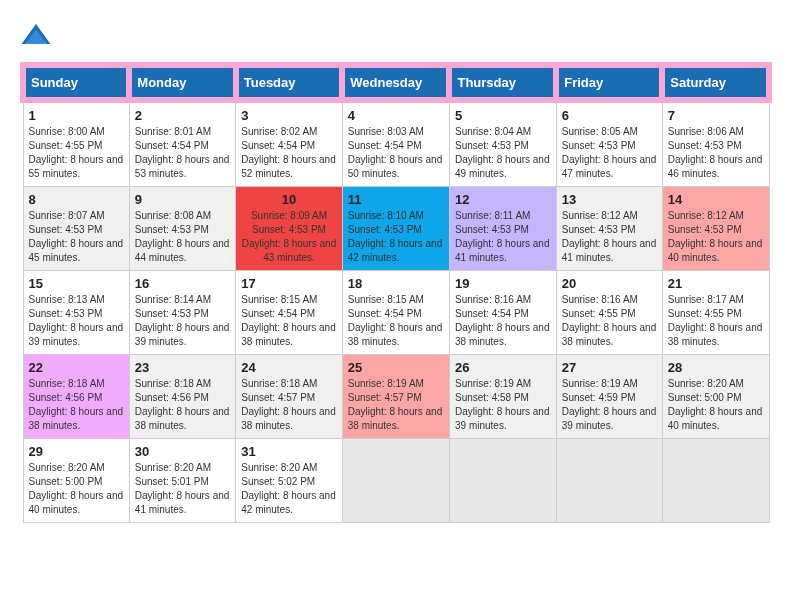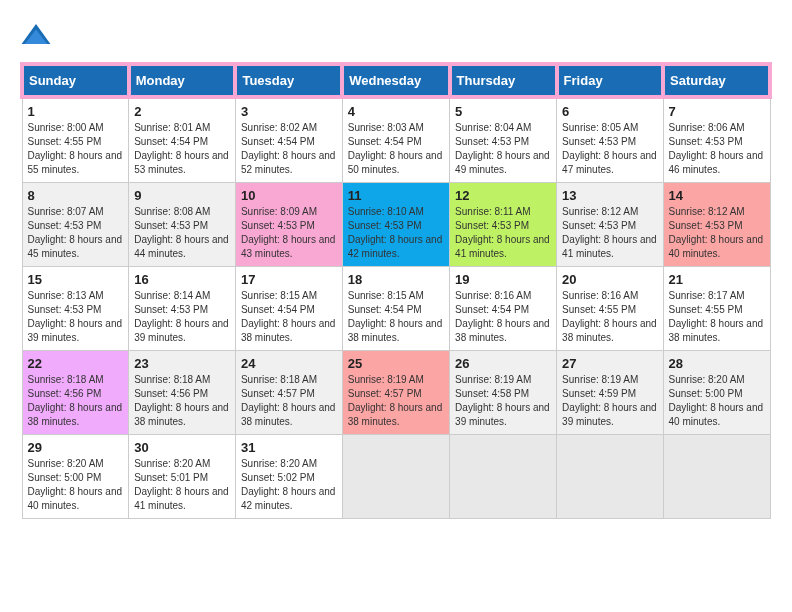--- a/index.html
+++ b/index.html
@@ -49,21 +49,21 @@
       border-collapse: collapse;
       font-size: 11px;
     }
     .calendar th {
       background: #1a6cb5;
       color: #fff;
       padding: 7px 5px;
       text-align: left;
       font-size: 13px;
       font-weight: bold;
-      border: 4px solid #f9a8d4;
+      border: 6px solid #f9a8d4;
     }
     .calendar td {
       border: 1px solid #ccc;
       vertical-align: top;
       padding: 5px 5px 5px 5px;
       width: 108px;
       min-height: 80px;
       background: #fff;
     }
     .calendar tr:nth-child(even) td {
@@ -123,23 +123,23 @@
         <td><span class="day-num">2</span><span class="day-info">Sunrise: 8:01 AM<br>Sunset: 4:54 PM<br>Daylight: 8 hours and 53 minutes.</span></td>
         <td><span class="day-num">3</span><span class="day-info">Sunrise: 8:02 AM<br>Sunset: 4:54 PM<br>Daylight: 8 hours and 52 minutes.</span></td>
         <td><span class="day-num">4</span><span class="day-info">Sunrise: 8:03 AM<br>Sunset: 4:54 PM<br>Daylight: 8 hours and 50 minutes.</span></td>
         <td><span class="day-num">5</span><span class="day-info">Sunrise: 8:04 AM<br>Sunset: 4:53 PM<br>Daylight: 8 hours and 49 minutes.</span></td>
         <td><span class="day-num">6</span><span class="day-info">Sunrise: 8:05 AM<br>Sunset: 4:53 PM<br>Daylight: 8 hours and 47 minutes.</span></td>
         <td><span class="day-num">7</span><span class="day-info">Sunrise: 8:06 AM<br>Sunset: 4:53 PM<br>Daylight: 8 hours and 46 minutes.</span></td>
       </tr>
       <tr>
         <td style="background: rgb(240, 240, 240);"><span class="day-num">8</span><span class="day-info">Sunrise: 8:07 AM<br>Sunset: 4:53 PM<br>Daylight: 8 hours and 45 minutes.</span></td>
         <td style="background: rgb(240, 240, 240);"><span class="day-num">9</span><span class="day-info">Sunrise: 8:08 AM<br>Sunset: 4:53 PM<br>Daylight: 8 hours and 44 minutes.</span></td>
-        <td style="background: #f9a8d4;"><span class="day-num">10</span><span class="day-info">Sunrise: 8:09 AM<br>Sunset: 4:53 PM<br>Daylight: 8 hours and 43 minutes.</span></td>
+        <td style="background: #ef4444; text-align: center;"><span class="day-num">10</span><span class="day-info">Sunrise: 8:09 AM<br>Sunset: 4:53 PM<br>Daylight: 8 hours and 43 minutes.</span></td>
         <td style="background: #0ea5e9;"><span class="day-num">11</span><span class="day-info">Sunrise: 8:10 AM<br>Sunset: 4:53 PM<br>Daylight: 8 hours and 42 minutes.</span></td>
-        <td style="background: #bef264;"><span class="day-num">12</span><span class="day-info">Sunrise: 8:11 AM<br>Sunset: 4:53 PM<br>Daylight: 8 hours and 41 minutes.</span></td>
+        <td style="background: #c4b5fd;"><span class="day-num">12</span><span class="day-info">Sunrise: 8:11 AM<br>Sunset: 4:53 PM<br>Daylight: 8 hours and 41 minutes.</span></td>
         <td style="background: rgb(240, 240, 240);"><span class="day-num">13</span><span class="day-info">Sunrise: 8:12 AM<br>Sunset: 4:53 PM<br>Daylight: 8 hours and 41 minutes.</span></td>
         <td style="background: #fca5a5;"><span class="day-num">14</span><span class="day-info">Sunrise: 8:12 AM<br>Sunset: 4:53 PM<br>Daylight: 8 hours and 40 minutes.</span></td>
       </tr>
       <tr>
         <td><span class="day-num">15</span><span class="day-info">Sunrise: 8:13 AM<br>Sunset: 4:53 PM<br>Daylight: 8 hours and 39 minutes.</span></td>
         <td><span class="day-num">16</span><span class="day-info">Sunrise: 8:14 AM<br>Sunset: 4:53 PM<br>Daylight: 8 hours and 39 minutes.</span></td>
         <td><span class="day-num">17</span><span class="day-info">Sunrise: 8:15 AM<br>Sunset: 4:54 PM<br>Daylight: 8 hours and 38 minutes.</span></td>
         <td><span class="day-num">18</span><span class="day-info">Sunrise: 8:15 AM<br>Sunset: 4:54 PM<br>Daylight: 8 hours and 38 minutes.</span></td>
         <td><span class="day-num">19</span><span class="day-info">Sunrise: 8:16 AM<br>Sunset: 4:54 PM<br>Daylight: 8 hours and 38 minutes.</span></td>
         <td><span class="day-num">20</span><span class="day-info">Sunrise: 8:16 AM<br>Sunset: 4:55 PM<br>Daylight: 8 hours and 38 minutes.</span></td>

